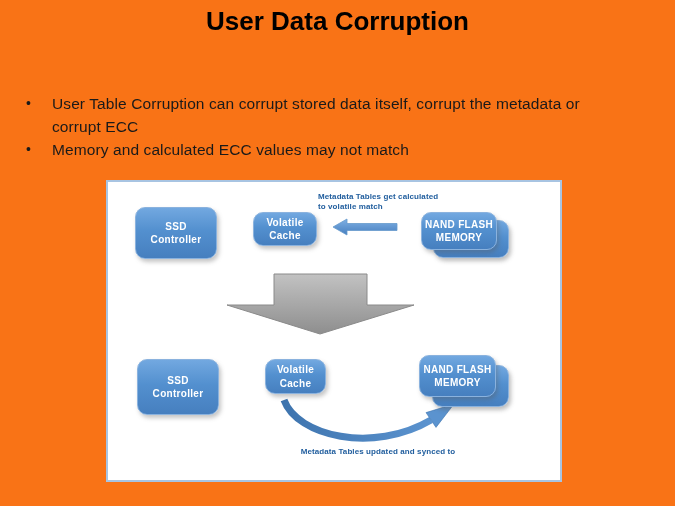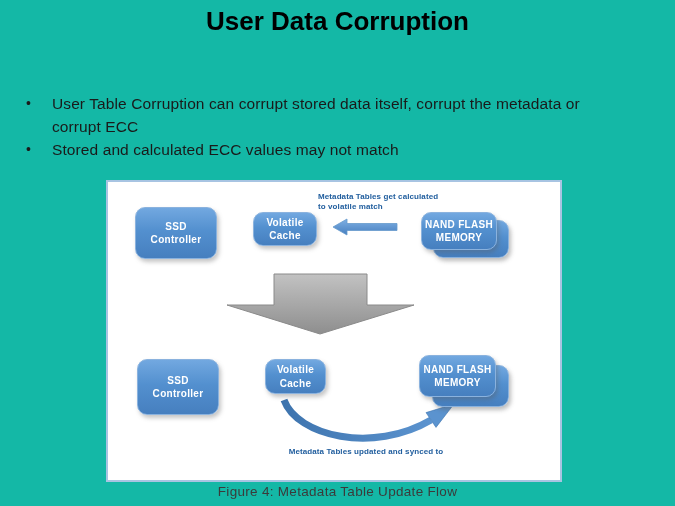--- a/index.html
+++ b/index.html
@@ -1,17 +1,17 @@
 <!DOCTYPE html>
 <html><head>
 <meta charset="utf-8">
 <style>
   html,body{margin:0;padding:0;background:#fff;}
   .slide{
-    position:relative;width:675px;height:506px;background:#14b8a6;overflow:hidden;
+    position:relative;width:675px;height:506px;background:#f97316;overflow:hidden;
     font-family:"Liberation Sans", sans-serif;
   }
   
   .title{
     position:absolute;top:6px;left:0;width:675px;text-align:center;
     font-size:26px;font-weight:700;color:#000;
   }
   
   .bullets{position:absolute;top:92px;left:20px;width:620px;}
   .bullet{display:flex;align-items:flex-start;}
@@ -62,21 +62,21 @@
 
   <div class="title">User Data Corruption</div>
 
   <div class="bullets">
     <div class="bullet">
       <span class="dot">•</span>
       <span class="btext">User Table Corruption can corrupt stored data itself, corrupt the metadata or corrupt ECC</span>
     </div>
     <div class="bullet">
       <span class="dot">•</span>
-      <span class="btext">Stored and calculated ECC values may not match</span>
+      <span class="btext">Memory and calculated ECC values may not match</span>
     </div>
   </div>
 
   <div class="frame">
 
     <div class="node front" style="left:27px;top:25px;width:80px;height:50px;">
       <span>SSD</span>
       <span>Controller</span>
     </div>
 
@@ -136,21 +136,20 @@
       <defs>
         <linearGradient id="curveGrad" x1="0" y1="0" x2="1" y2="0">
           <stop offset="0" stop-color="#3e74ae"></stop>
           <stop offset="1" stop-color="#5b93cf"></stop>
         </linearGradient>
       </defs>
       <path d="M 11 6 C 24 42, 100 60, 158 26" fill="none" stroke="url(#curveGrad)" stroke-width="7" stroke-linecap="butt"></path>
       <polygon points="181,10 153,18.6 163,33.4" fill="#5b93cf" stroke="#3e74ae" stroke-width="0.6"></polygon>
     </svg>
 
-    <div class="flow-label center" style="left:148px;top:265px;width:220px;">
+    <div class="flow-label center" style="left:160px;top:265px;width:220px;">
       <span>Metadata Tables updated and synced to</span>
     </div>
 
   </div>
 
-  <div class="caption">Figure 4: Metadata Table Update Flow</div>
 
 </div>
 
 </body></html>

